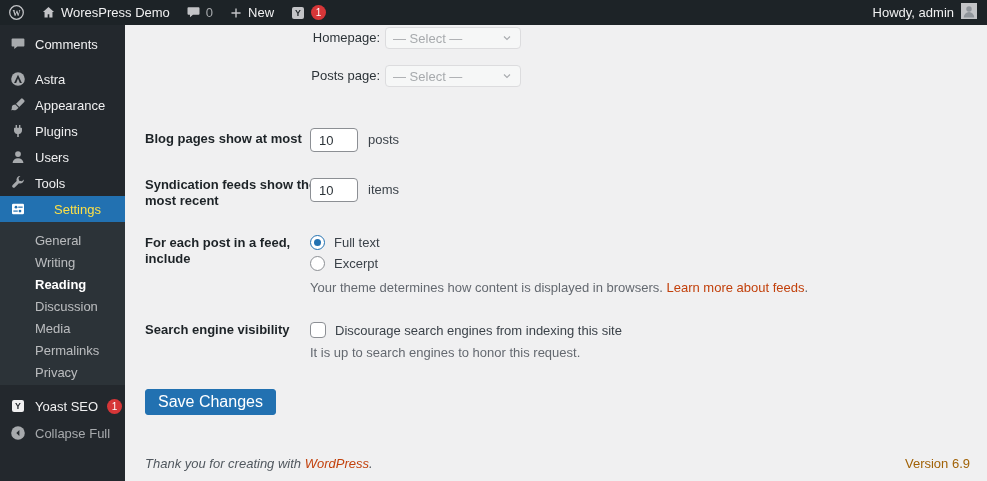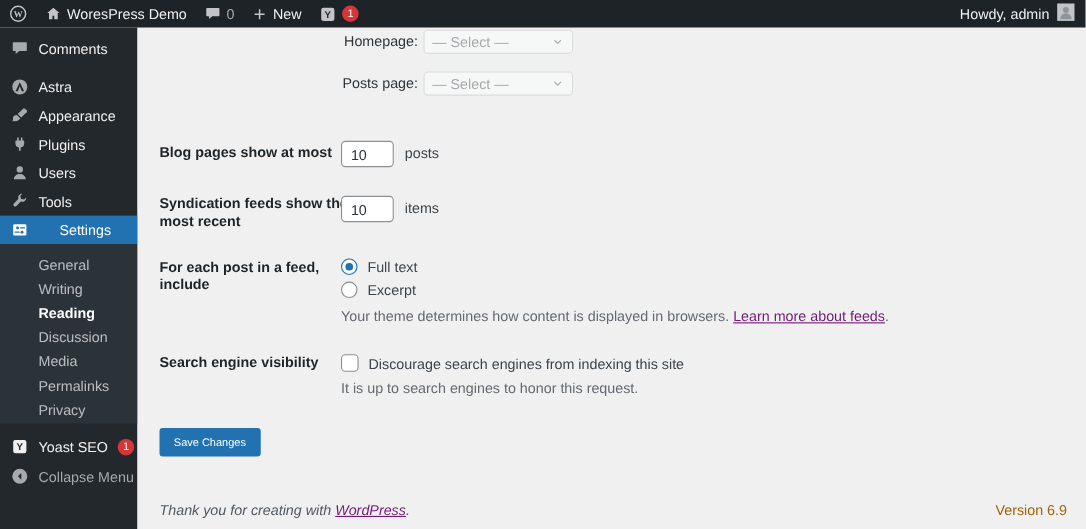--- a/index.html
+++ b/index.html
@@ -15,21 +15,21 @@
   .ab-count { color:#a7aaad; }
   .ab-right { margin-left:auto; display:flex; align-items:center; gap:7px; padding-right:10px; height:100%; cursor:pointer;text-align:right; }
   .badge { min-width:15px; height:15px; padding:0 3px; background:#d63638; border-radius:9px;
     color:#fff; font-size:10px; display:flex; align-items:center; justify-content:center; }
 
   
   .sidebar { position:absolute; top:25px; left:0; width:125px; bottom:0; background:#23282d; }
   .menu-item { position:absolute; left:0; width:140px; height:26px; display:flex; align-items:center;
     gap:9px; padding-left:10px; color:#f0f0f1; cursor:pointer;text-align:right; }
   .menu-item .mi-icon { color:#a7aaad; display:flex; }
-  .menu-item.active { background:#2271b1; color:#ffffff;gap:28px; }
+  .menu-item.active { background:#2271b1; color:#fde047;gap:28px; }
   .menu-item.active .mi-icon { color:#fff; }
   .menu-item.active::after { content:""; position:absolute; right:0; top:50%; transform:translateY(-50%);
     border:7px solid transparent; border-right-color:#f0f0f1; }
   .submenu { position:absolute; top:197px; left:0; width:125px; height:163px; background:#2c3338; padding-top:8px; }
   .submenu-item { height:22px; line-height:22px; padding-left:35px; color:rgba(240,240,241,.72); cursor:pointer; }
   .submenu-item.current { color:#fff; font-weight:700; }
   .menu-bottom-label { color:#a7aaad; }
 
   
   .content { position:absolute; left:125px; top:25px; right:0; bottom:0; background:#f0f0f1; color:#3c434a; }
@@ -45,27 +45,27 @@
   .num-input { left:185px; width:48px; height:24px; border:1px solid #8c8f94; border-radius:4px;
     padding:0 8px; font-size:13px; color:#2c3338; background:#fff; font-family:inherit; }
   .suffix { left:243px; line-height:24px; color:#3c434a; }
 
   .radio-row { left:185px; height:20px; display:flex; align-items:flex-end; gap:9px; cursor:pointer; }
   .radio { width:15px; height:15px; border:1px solid #8c8f94; border-radius:50%; background:#fff; position:relative; flex:0 0 auto; }
   .radio.checked { border-color:#2271b1; }
   .radio.checked::after { content:""; position:absolute; inset:3px; border-radius:50%; background:#2271b1; }
 
   .help-text { left:185px; line-height:16px; color:#646970; }
-  .help-text a, .footer-left a { color:#701a75; text-decoration:underline; cursor:pointer; }
+  .help-text a, .footer-left a { color:#c2410c; cursor:pointer; }
 
   .check-row { left:185px; height:20px; display:flex; align-items:center; gap:9px; cursor:pointer; }
   .checkbox { width:16px; height:16px; border:1px solid #8c8f94; border-radius:4px; background:#fff; flex:0 0 auto; }
 
   .save-btn { left:20px; top:364px; height:26px; padding:0 12px; background:#2271b1; border:1px solid #2271b1;
-    border-radius:3px; color:#fff; font-size:10px; font-family:inherit; cursor:pointer; }
+    border-radius:3px; color:#fff; font-size:16px; font-family:inherit; cursor:pointer; }
 
   .footer-left { left:20px; top:431px; font-style:italic; color:#50575e; line-height:16px; }
   .footer-right { right:17px; top:431px; color:#a16207; line-height:16px; }
 </style>
 </head>
 <body>
 
 <div class="page">
 
   <div class="admin-bar">
@@ -215,21 +215,21 @@
       <span class="badge">1</span>
     </div>
 
     <div class="menu-item" style="top:395px">
       <span class="mi-icon">
         <svg width="16" height="16" viewBox="0 0 20 20">
           <circle cx="10" cy="10" r="8.5" fill="#a7aaad"></circle>
           <path d="M11.7 6.2 7.9 10l3.8 3.8z" fill="#23282d"></path>
         </svg>
       </span>
-      <span class="menu-bottom-label">Collapse Menu</span>
+      <span class="menu-bottom-label">Collapse Full</span>
     </div>
   </div>
 
   <div class="content">
 
     <div class="abs sel-label" style="top:2px">Homepage:</div>
     <div class="abs select-box" style="top:2px">
       <span>— Select —</span>
       <span>
         <svg width="12" height="12" viewBox="0 0 20 20">

